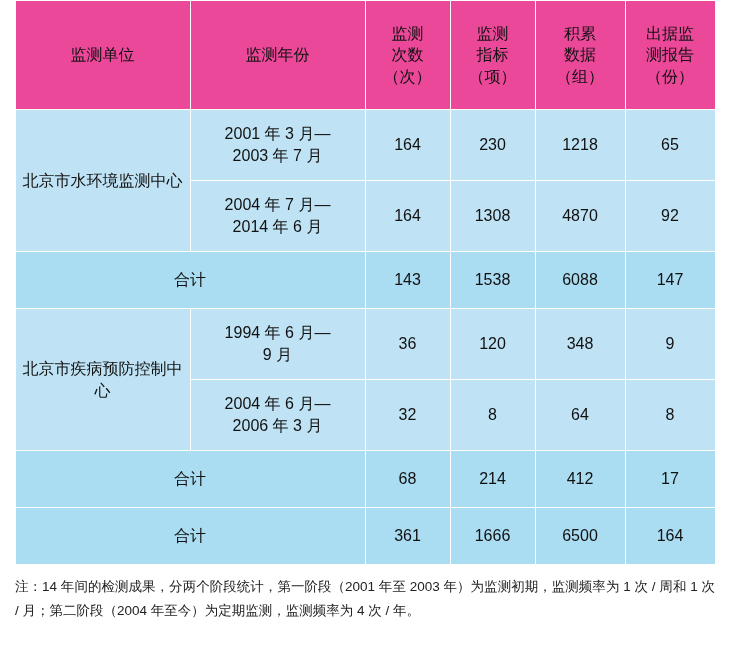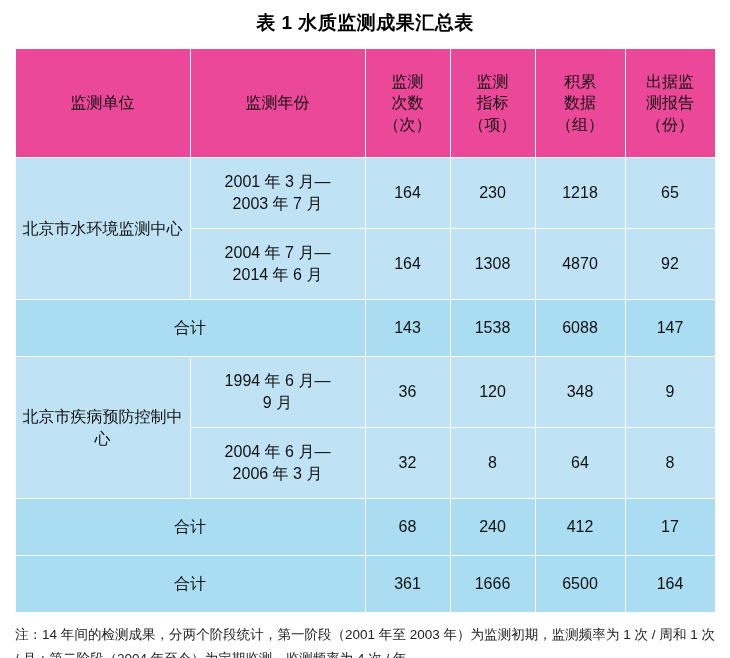--- a/index.html
+++ b/index.html
@@ -80,21 +80,20 @@
   }
   .hdr-sub {
     display: block;
   }
 </style>
 </head>
 <body>
 
 <div class="page">
 
-  <div class="title">表 1 水质监测成果汇总表</div>
 
   <table class="data">
     <colgroup>
       <col style="width:175px">
       <col style="width:175px">
       <col style="width:85px">
       <col style="width:85px">
       <col style="width:90px">
       <col style="width:90px">
     </colgroup>
@@ -180,21 +179,21 @@
         </td>
         <td>32</td>
         <td>8</td>
         <td>64</td>
         <td>8</td>
       </tr>
 
       <tr class="total">
         <td colspan="2">合计</td>
         <td>68</td>
-        <td>240</td>
+        <td>214</td>
         <td>412</td>
         <td>17</td>
       </tr>
 
       <tr class="grand-total">
         <td colspan="2">合计</td>
         <td>361</td>
         <td>1666</td>
         <td>6500</td>
         <td>164</td>

